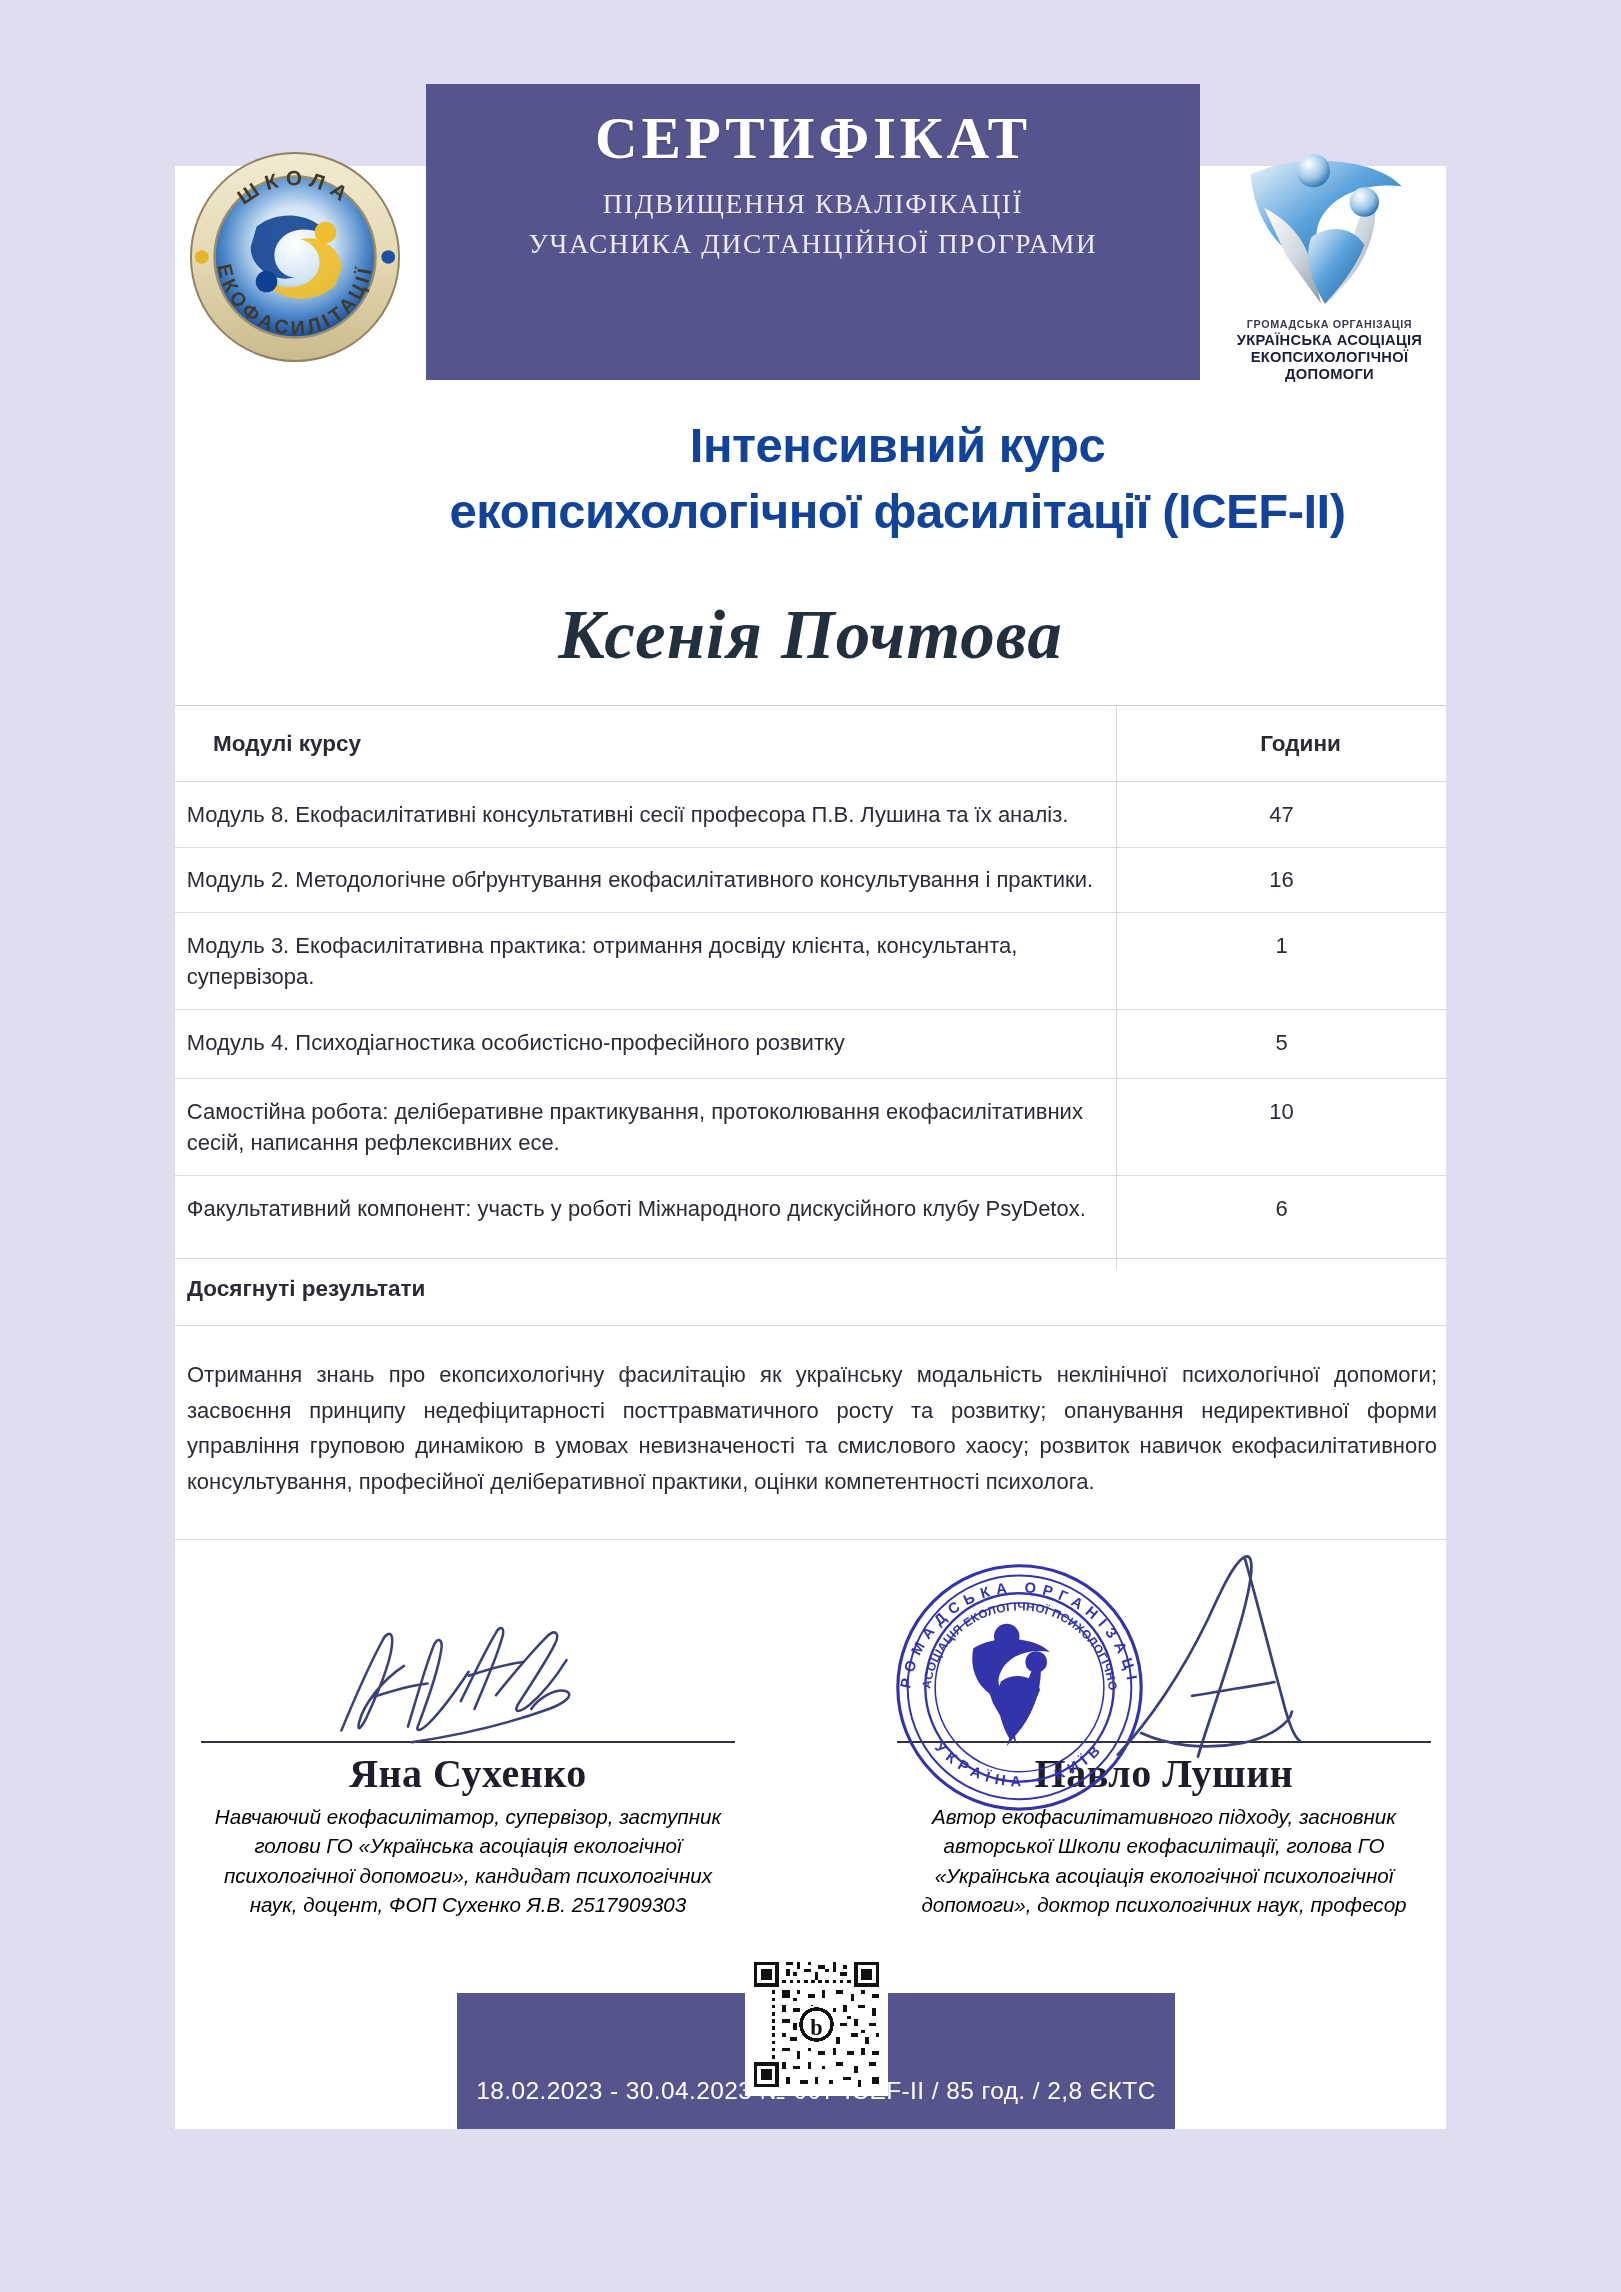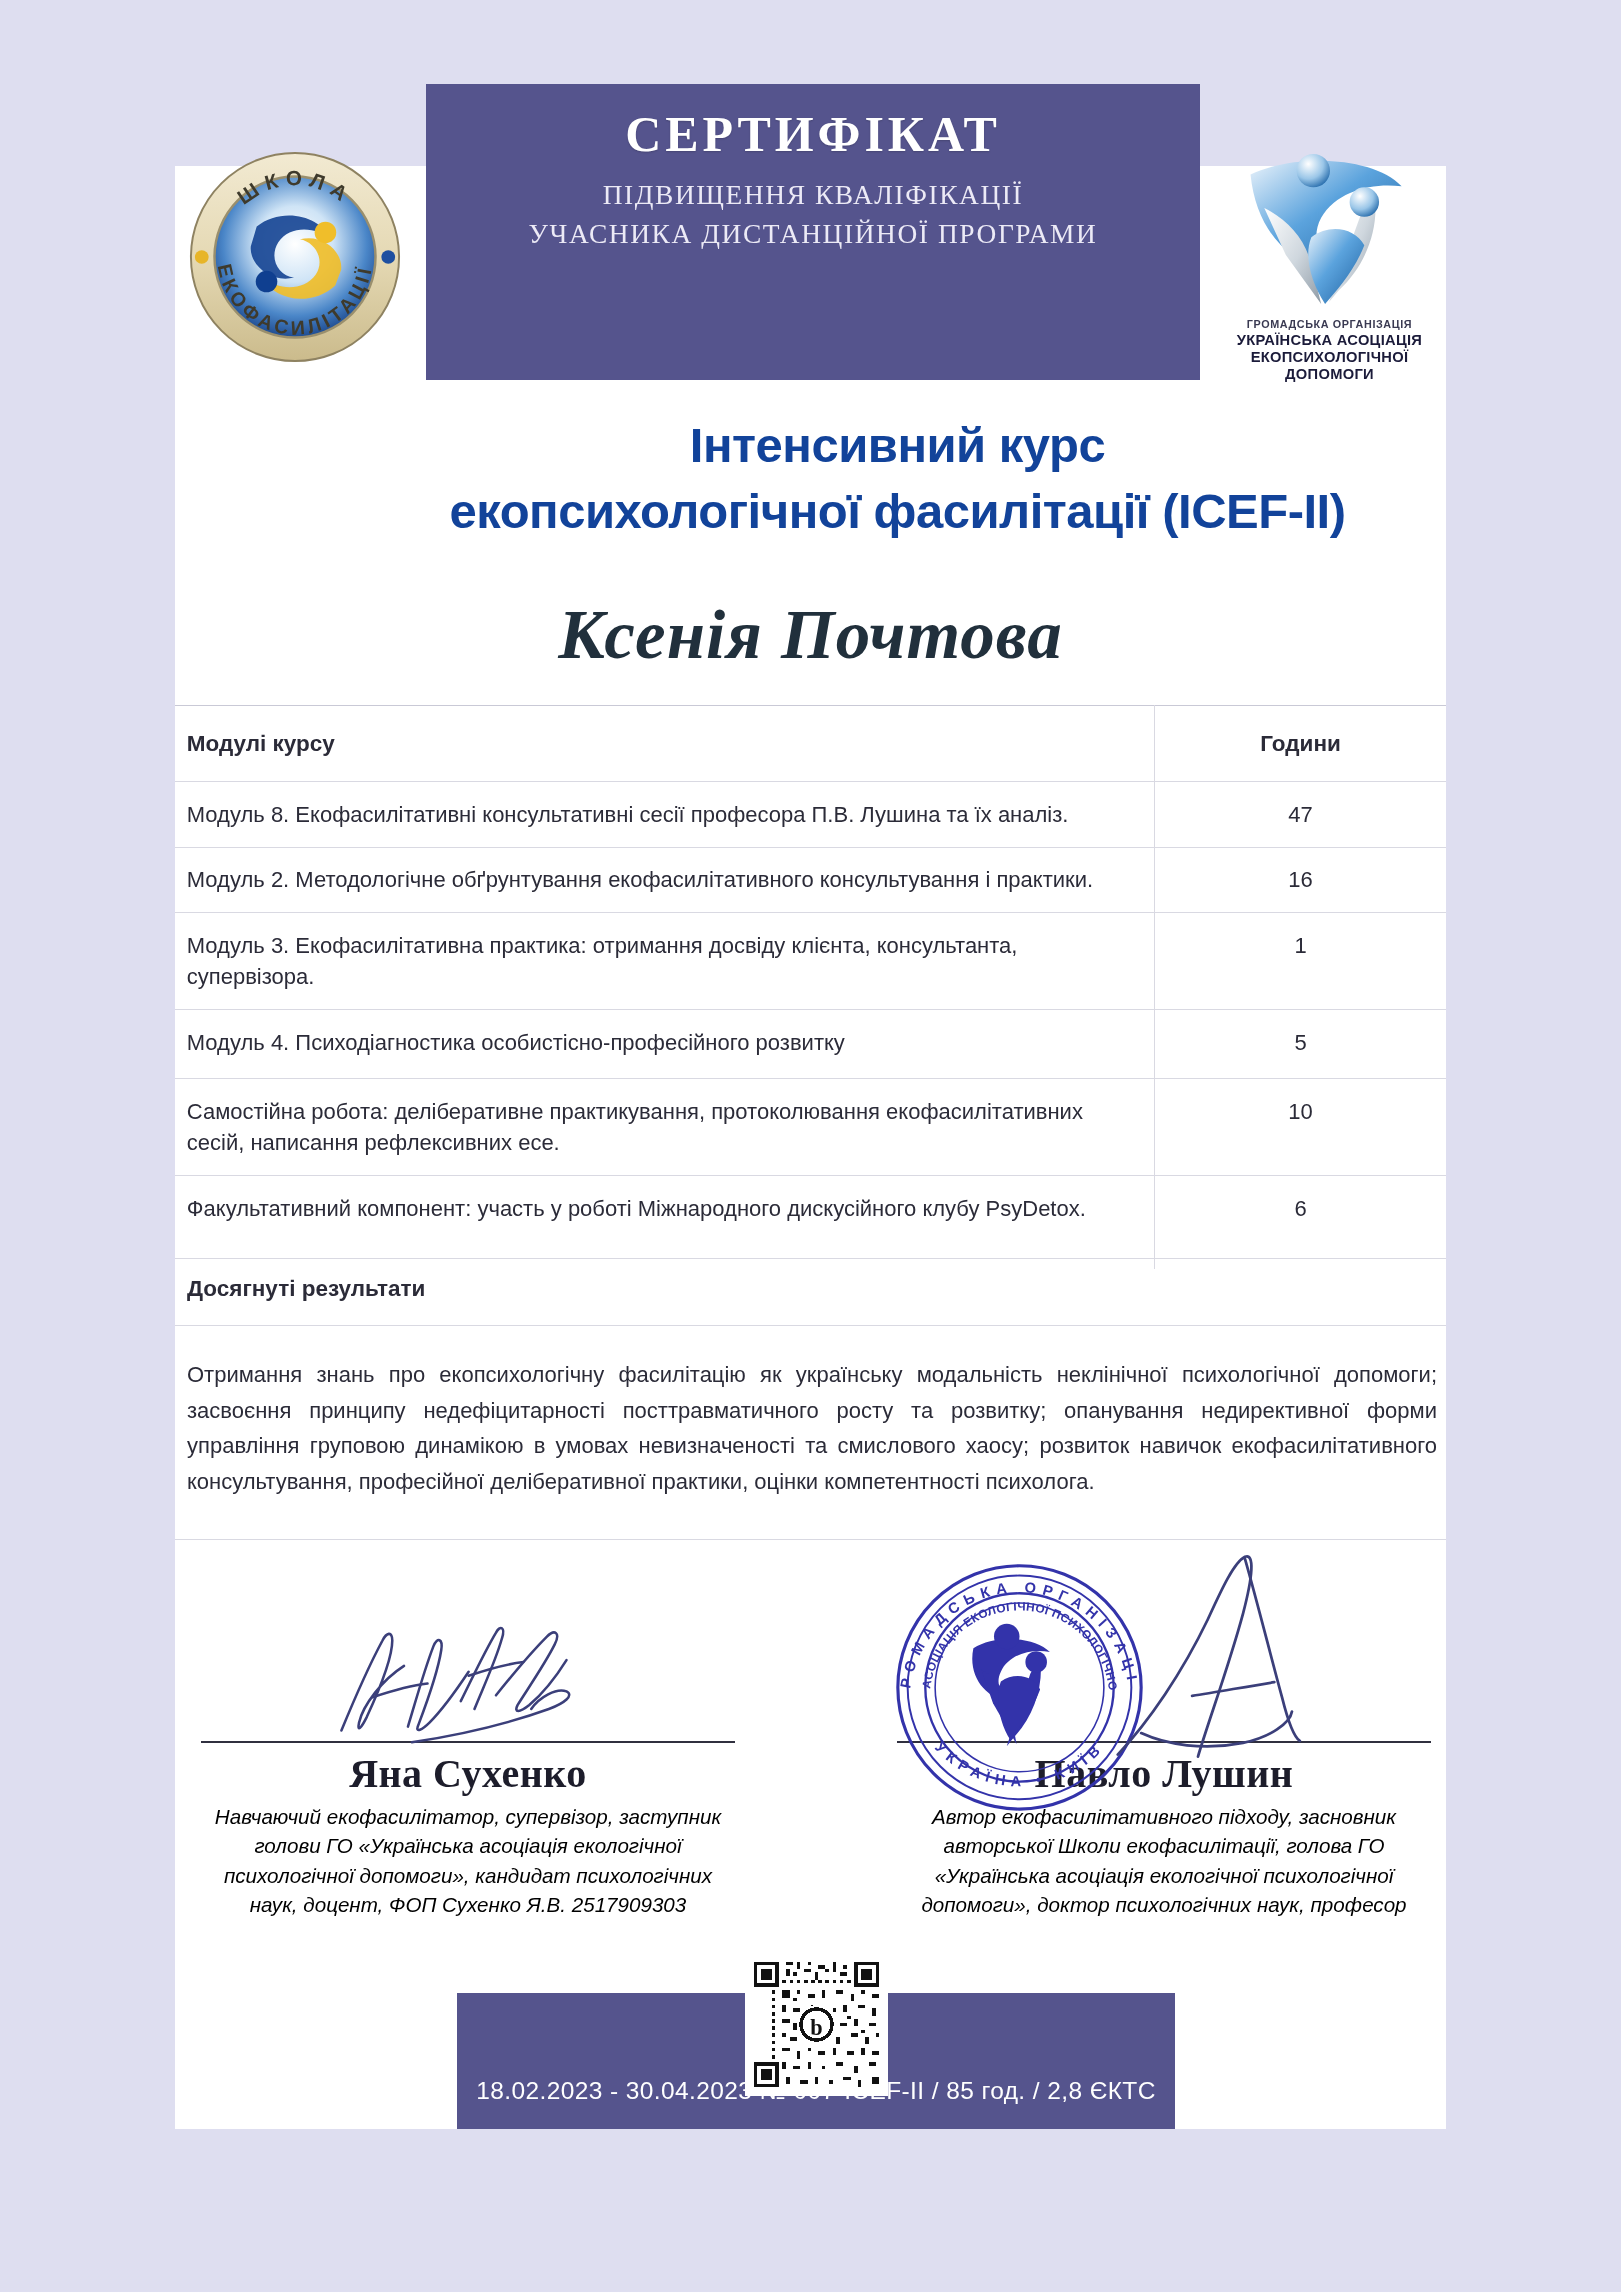--- a/index.html
+++ b/index.html
@@ -38,21 +38,21 @@
     width:774px; height:296px;
     background:#55548d;
     text-align:center;
     box-sizing:border-box;
     padding-top:23.5px;
     z-index:3;
   }
   .banner .cert-word{
     font-family:"Liberation Serif",serif;
     color:#ffffff;
-    font-size:50px;
+    font-size:59px;
     font-weight:700;
     letter-spacing:3.9px;
     line-height:1.05;
     margin:0 0 15.7px 0;
     text-shadow:0 1px 2px rgba(0,0,0,.18);
   }
   .banner .cert-sub{
     font-family:"Liberation Serif",serif;
     color:#eceaf6;
     font-size:27.4px;
@@ -138,21 +138,21 @@
   }
   .table td.hours{
     width:291px;
     border-left:1px solid #d9d9e2;
     text-align:center;
     padding-left:0;padding-right:0;
   }
   .table tr.head td{
     font-weight:700;
     font-size:22.5px;
-    padding-top:21.6px;padding-bottom:21.6px;
+    padding-top:21.6px;padding-bottom:21.6px;padding-left:38px;
   }
   .table tr.head{border-top:1px solid #c9c9d6;}
   .table tr.tall td{padding-bottom:20px;}
   .table tr.xtall td{padding-bottom:45px;}
 
   
   .results-head{
     position:absolute;
     left:187px; top:1276px;
     width:1255px;

